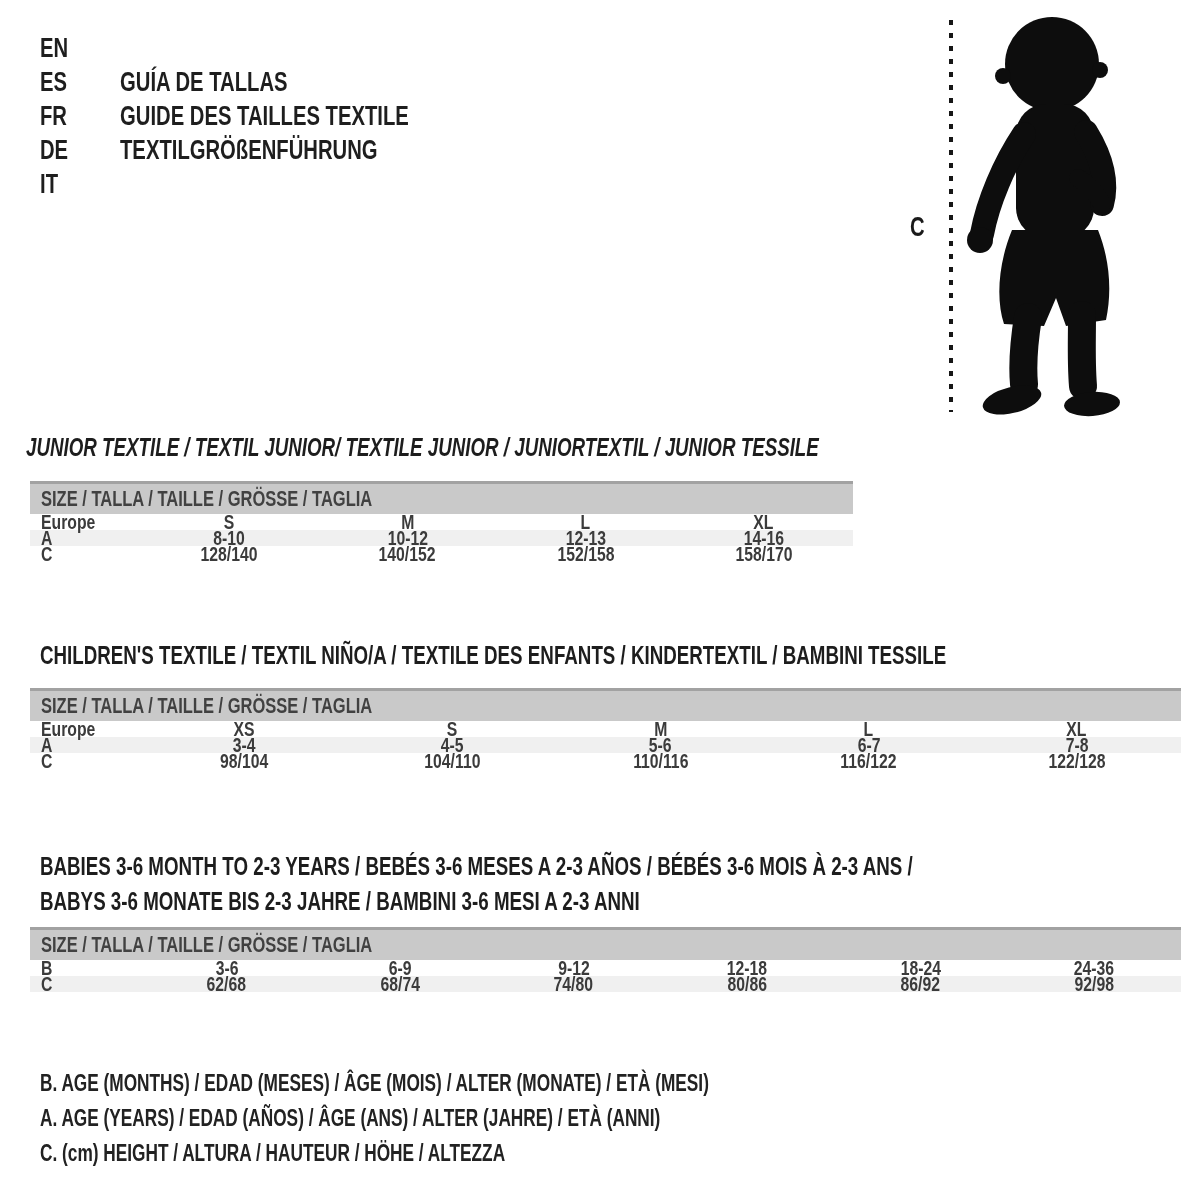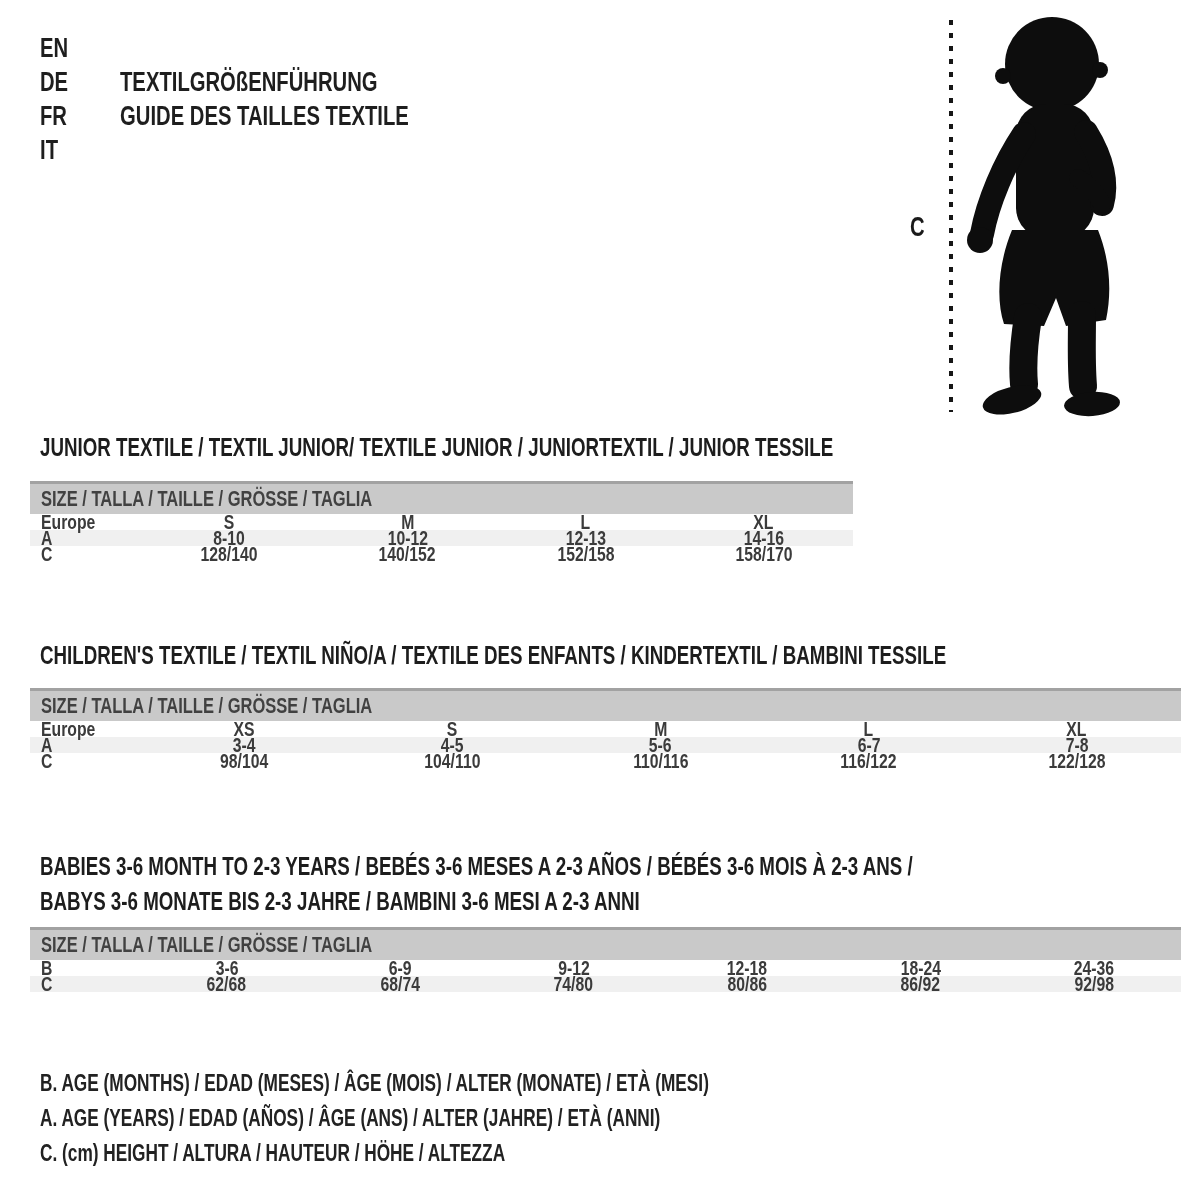--- a/index.html
+++ b/index.html
@@ -35,44 +35,48 @@
   }
   .trow { height:16px; display:flex; align-items:center; font-size:21px; font-weight:bold; color:#3b3b3b; }
   .trow.shaded { background:var(--row-shaded,#f0f0f0); }
   .rl { width:110px; box-sizing:border-box; padding-left:11px; text-align:left; }
   .tc { flex:1 1 0; text-align:center; }
 
   .jr-table { left:30px; top:481px; width:823px; }
   .ch-table { left:30px; top:688px; width:1151px; }
   .bb-table { left:30px; top:927px; width:1151px; }
 
-  .jr-title { left:40px; top:433px; }
+  .jr-title { left:26px; top:433px;font-style:italic; }
   .ch-title { left:40px; top:641px; }
   .babies-title { left:40px; top:849px; }
 
   
   .legend { left:40px; top:1066px; font-size:23px; font-weight:bold; color:#222222; }
   .legend-line { height:35px; line-height:35px; }
 </style>
 </head>
 <body>
 
 <div class="page">
 
   <section class="abs lang-block">
     <div class="lang-row">
       <span class="lang-code"><span class="cx">EN</span></span>
     </div>
     <div class="lang-row">
+      <span class="lang-code"><span class="cx">ES</span></span>
+      <span class="lang-label"><span class="cx">GUÍA DE TALLAS</span></span>
+    </div>
+    <div class="lang-row">
+      <span class="lang-code"><span class="cx">FR</span></span>
+      <span class="lang-label"><span class="cx">GUIDE DES TAILLES TEXTILE</span></span>
+    </div>
+    <div class="lang-row">
       <span class="lang-code"><span class="cx">DE</span></span>
       <span class="lang-label"><span class="cx">TEXTILGRÖßENFÜHRUNG</span></span>
-    </div>
-    <div class="lang-row">
-      <span class="lang-code"><span class="cx">FR</span></span>
-      <span class="lang-label"><span class="cx">GUIDE DES TAILLES TEXTILE</span></span>
     </div>
     <div class="lang-row">
       <span class="lang-code"><span class="cx">IT</span></span>
     </div>
   </section>
 
   <div class="abs c-label">
     <span class="cx">C</span>
   </div>
 

